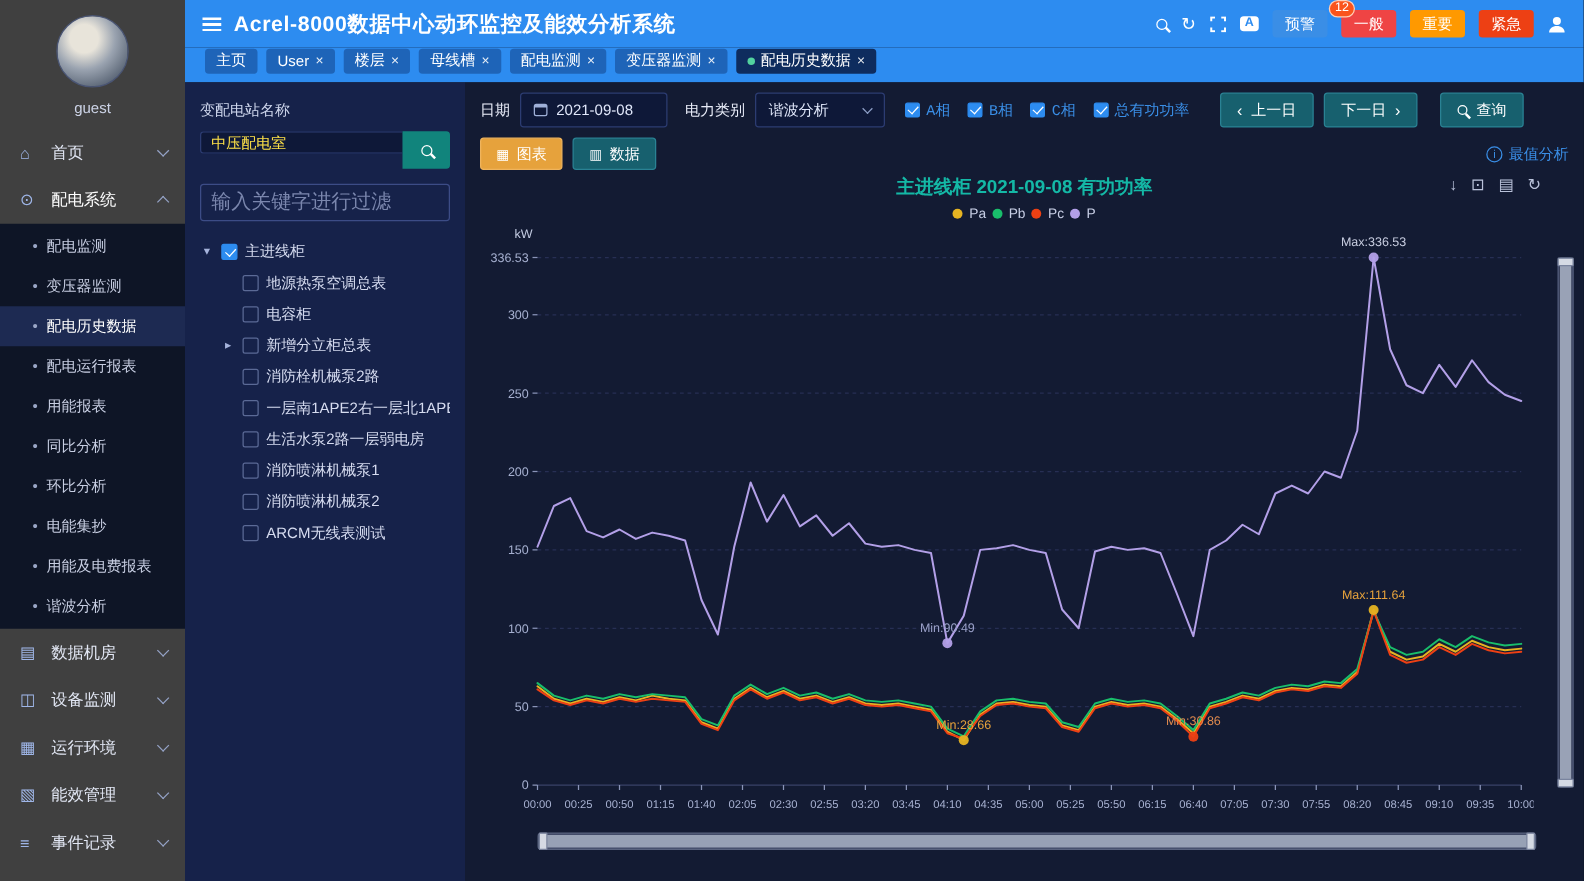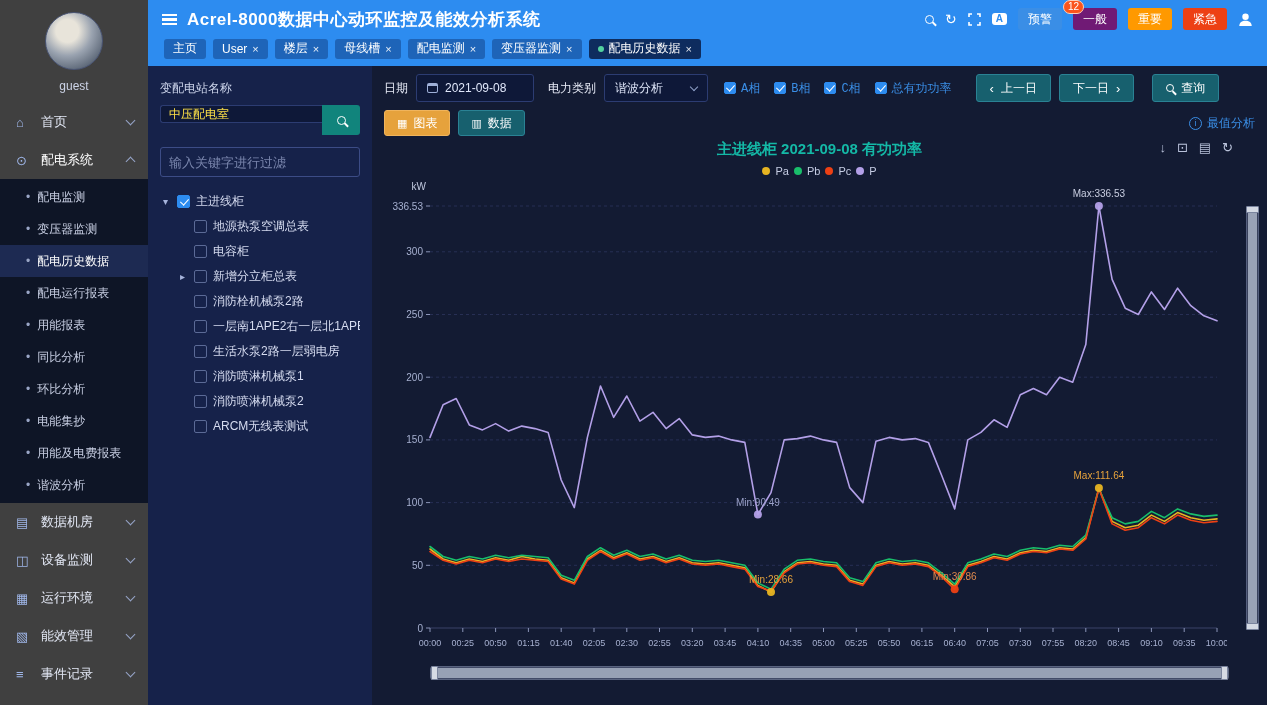--- a/index.html
+++ b/index.html
@@ -45,21 +45,21 @@
   .tabx { font-size:11px; opacity:.9; cursor:pointer; }
 
   .content { flex:1; min-height:0; display:flex; background:#10172b; }
 
   
   .station-panel { width:224px; flex-shrink:0; background:#16224a; padding:14px 12px; display:flex; flex-direction:column; }
   .sp-label { font-size:12px; color:#ced6ec; margin-bottom:8px; }
   .sp-input-row { display:flex; }
   .sp-input { flex:1; min-width:0; height:18px; background:#0e1838; border:1px solid #2c3c72; border-right:none; border-radius:3px 0 0 3px; color:#fde047; font-size:12px; padding:0 8px; outline:none; }
   .sp-search-btn { width:38px; height:30px; background:#11847c; border-radius:0 3px 3px 0; display:flex; align-items:center; justify-content:center; cursor:pointer; flex-shrink:0; }
-  .sp-filter { margin-top:12px; height:30px; width:100%; background:transparent; border:1px solid #3c4c86; border-radius:3px; color:#ffffff; font-size:13px; padding:0 8px; outline:none; }
+  .sp-filter { margin-top:12px; height:30px; width:100%; background:transparent; border:1px solid #3c4c86; border-radius:3px; color:#ffffff; font-size:16px; padding:0 8px; outline:none; }
   .sp-filter::placeholder { color:#7a86ad; }
   .tree { margin-top:12px; font-size:12px; color:#d6dcf0; overflow:hidden; }
   .tree-row { display:flex; align-items:center; height:25px; gap:6px; cursor:pointer; white-space:nowrap; overflow:hidden; }
   .tree-row.child { padding-left:17px; }
   .tri { width:11px; color:#a6b4dc; font-size:10px; flex-shrink:0; text-align:center; }
   .cb { width:13px; height:13px; border:1px solid #5b6a96; border-radius:2px; flex-shrink:0; position:relative; background:transparent; }
   .cb.checked { background:#2d8cf0; border-color:#2d8cf0; }
   .cb.checked::after { content:''; position:absolute; left:3.5px; top:.5px; width:4px; height:7px; border:solid #fff; border-width:0 1.8px 1.8px 0; transform:rotate(42deg); }
 
   
@@ -206,21 +206,21 @@
           </span>
         <span class="hicon">↻</span>
         <span class="hicon">
           <svg width="13" height="13" viewBox="0 0 13 13" fill="none" stroke="#fff" stroke-width="1.6">
             <path d="M1 4V1h3M9 1h3v3M12 9v3H9M4 12H1V9"></path>
           </svg>
         </span>
         <span class="hicon font-box">A</span>
         <div style="display:flex;align-items:center;gap:11px;">
             <div class="alarm-btn" style="background: rgb(58, 142, 230);"><span>预警</span></div>
-            <div class="alarm-btn" style="background: #701a75;"><span class="badge">12</span><span>一般</span></div>
+            <div class="alarm-btn" style="background: #ef4444;"><span class="badge">12</span><span>一般</span></div>
             <div class="alarm-btn" style="background: rgb(255, 153, 0);"><span>重要</span></div>
             <div class="alarm-btn" style="background: rgb(237, 64, 20);"><span>紧急</span></div>
           </div>
         <span class="hicon">
           <svg width="15" height="15" viewBox="0 0 14 14" fill="#fff">
             <circle cx="7" cy="4.4" r="3"></circle>
               <path d="M1.2 13c0-3 2.6-4.8 5.8-4.8S12.8 10 12.8 13z"></path>
           </svg>
         </span>
       </div>

